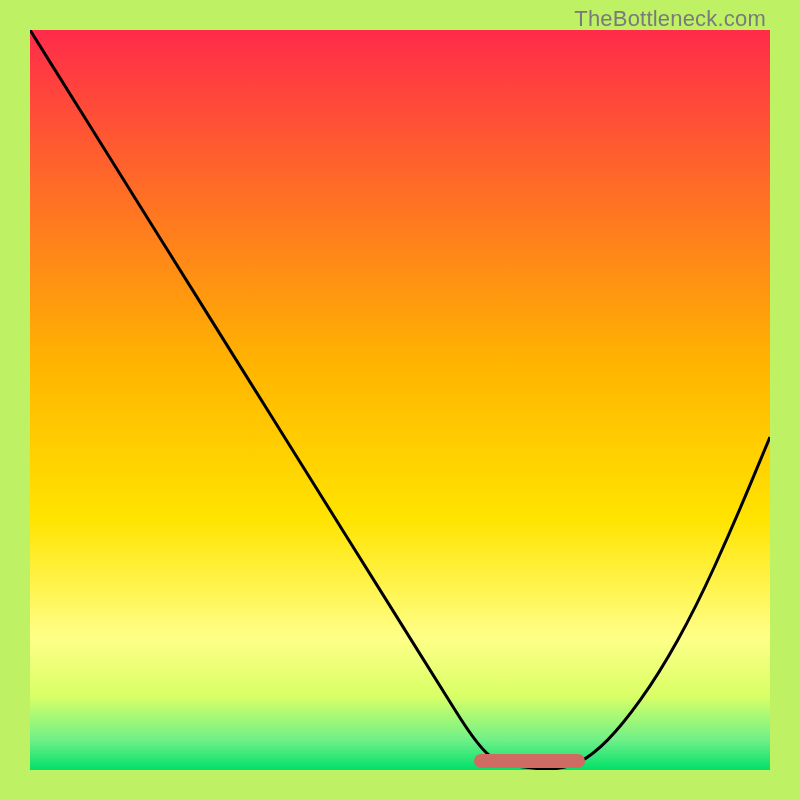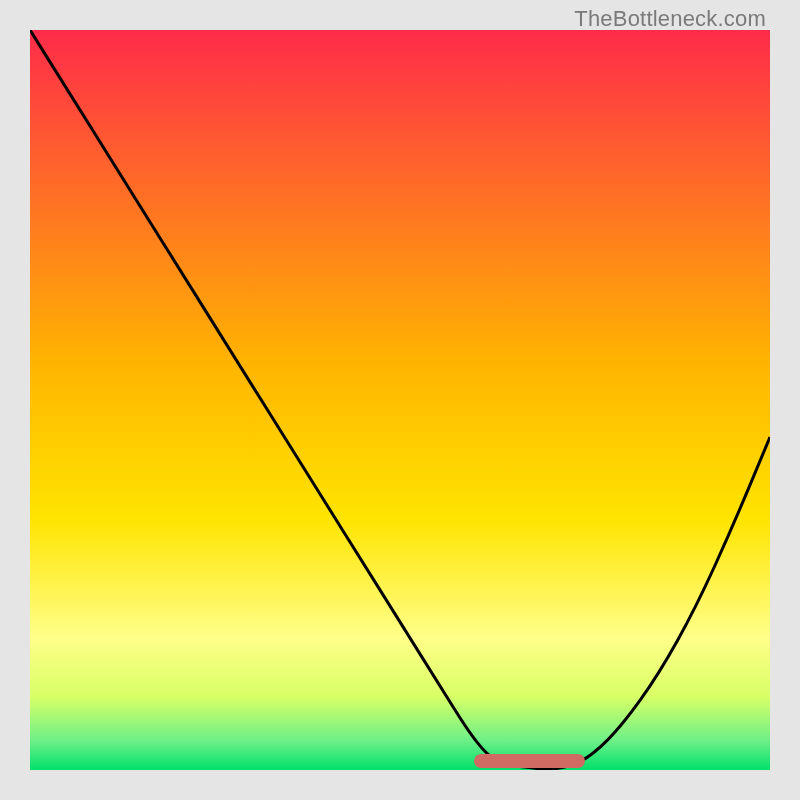--- a/index.html
+++ b/index.html
@@ -8,21 +8,21 @@
     width: 800px;
     height: 800px;
     overflow: hidden;
     background: #000;
     font-family: Arial, Helvetica, sans-serif;
   }
   .frame {
     position: relative;
     width: 800px;
     height: 800px;
-    background: #e5e5e5;
+    background: #bef264;
   }
   .plot-area {
     position: absolute;
     left: 30px;
     top: 30px;
     width: 740px;
     height: 740px;
     overflow: hidden;
   }
   .gradient {

